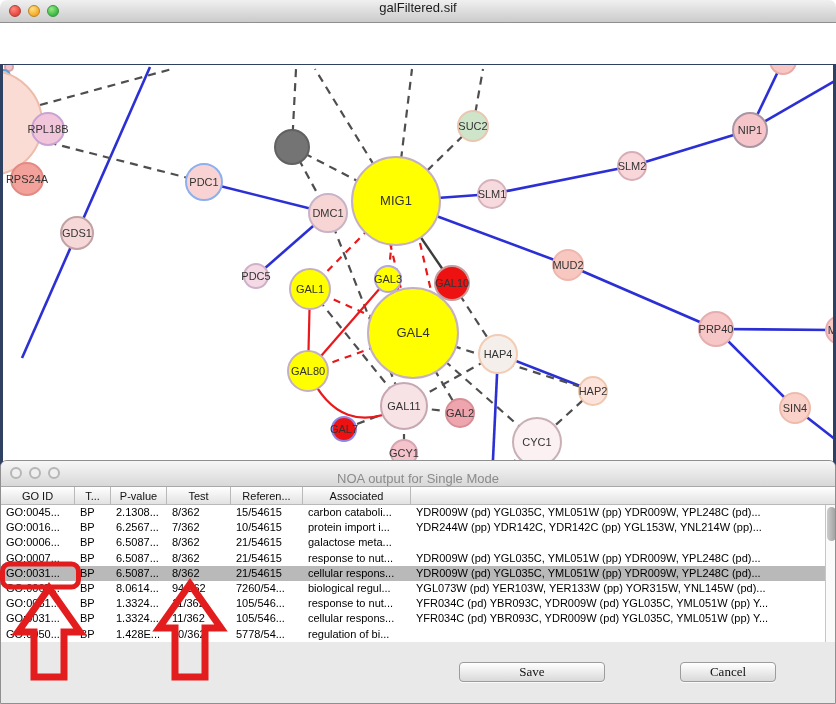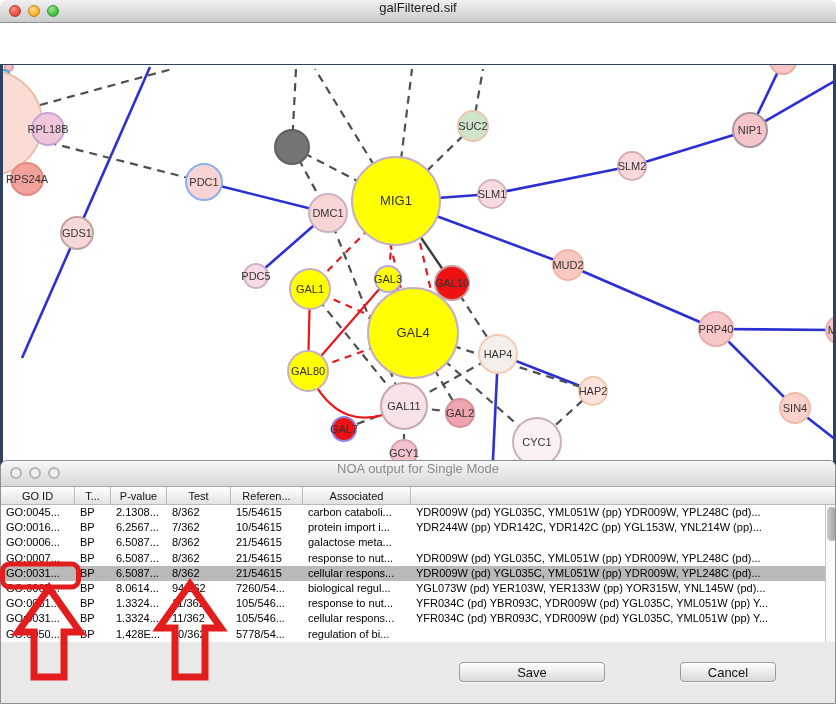--- a/index.html
+++ b/index.html
@@ -16,21 +16,21 @@
   .l-yellow{background:radial-gradient(circle at 35% 30%,#ffe084,#f6a823 72%);border:1px solid #b9821f;}
   .l-green{background:radial-gradient(circle at 35% 30%,#9ae883,#35b842 72%);border:1px solid #3c9440;}
   .canvas{height:438px;box-sizing:border-box;border:3px solid #2f4163;border-top-width:1px;background:#fff;margin-top:41px;}
   svg#net{display:block;}
   .nlabel{font-size:11px;fill:#333;text-anchor:middle;}
   .nlabel.big{font-size:13px;}
   
   .win-bot{position:absolute;left:0;top:460px;width:836px;height:244px;box-sizing:border-box;
            border:1px solid #8f8f8f;border-radius:7px 7px 0 0;overflow:hidden;background:#e9e9e9;}
   .tb2{height:25px;background:linear-gradient(#f7f7f7,#d8d8d8);border-bottom:1px solid #a8a8a8;
-       position:relative;display:flex;align-items:flex-start;justify-content:center;}
+       position:relative;display:flex;align-items:flex-end;justify-content:center;}
   .tb2 .title{font-size:13px;color:#8b8b8b;}
   .lights2{position:absolute;left:9px;top:6px;display:flex;gap:7px;}
   .light.hollow{border:2px solid #b6b6b6;background:#efefef;}
   .thead{height:17px;display:flex;background:linear-gradient(#ffffff,#e2e2e2);
          border-bottom:1px solid #b9b9b9;font-size:11px;color:#111;}
   .thr{display:flex;width:824px;}
   .th{box-sizing:border-box;border-right:1px solid #b9b9b9;display:flex;align-items:center;
       justify-content:center;overflow:hidden;white-space:nowrap;}
   .thcap{width:12px;background:linear-gradient(#ffffff,#e2e2e2);}
   .tmain{display:flex;height:137px;background:#c2410c;}
@@ -38,21 +38,21 @@
   .trow{display:flex;height:15.2px;line-height:15.4px;font-size:11px;color:#000;white-space:nowrap;background:#fff;}
   .trow.sel{background:#b9b9b9;}
   .cell{box-sizing:border-box;padding-left:5px;overflow:hidden;}
   .c0{width:74px;}.c1{width:36px;}.c2{width:56px;}.c3{width:64px;}.c4{width:72px;}.c5{width:108px;}.c6{width:414px;}
   .sb{width:12px;background:#fafafa;border-left:1px solid #c6c6c6;position:relative;box-sizing:border-box;}
   .thumb{position:absolute;left:1px;top:2px;width:9px;height:34px;border-radius:5px;
          background:linear-gradient(90deg,#cdcdcd,#9e9e9e);}
   .footer{height:64px;background:#e9e9e9;position:relative;}
   .btn{position:absolute;top:20px;height:20px;box-sizing:border-box;border:1px solid #9c9c9c;border-radius:4px;
        background:linear-gradient(#ffffff,#d9d9d9);font-size:13px;color:#111;
-       display:flex;align-items:center;justify-content:center;box-shadow:0 1px 0 rgba(255,255,255,.7);cursor:default;}
+       display:flex;align-items:center;justify-content:center;box-shadow:0 1px 0 rgba(255,255,255,.7);cursor:default;font-family:Liberation Serif, serif;}
   #save{left:458px;width:146px;}
   #cancel{left:679px;width:96px;}
   
   #overlay{position:absolute;left:0;top:0;z-index:50;pointer-events:none;}
 </style>
 </head>
 <body>
 
 <div class="win-top">
   <div class="tb">

